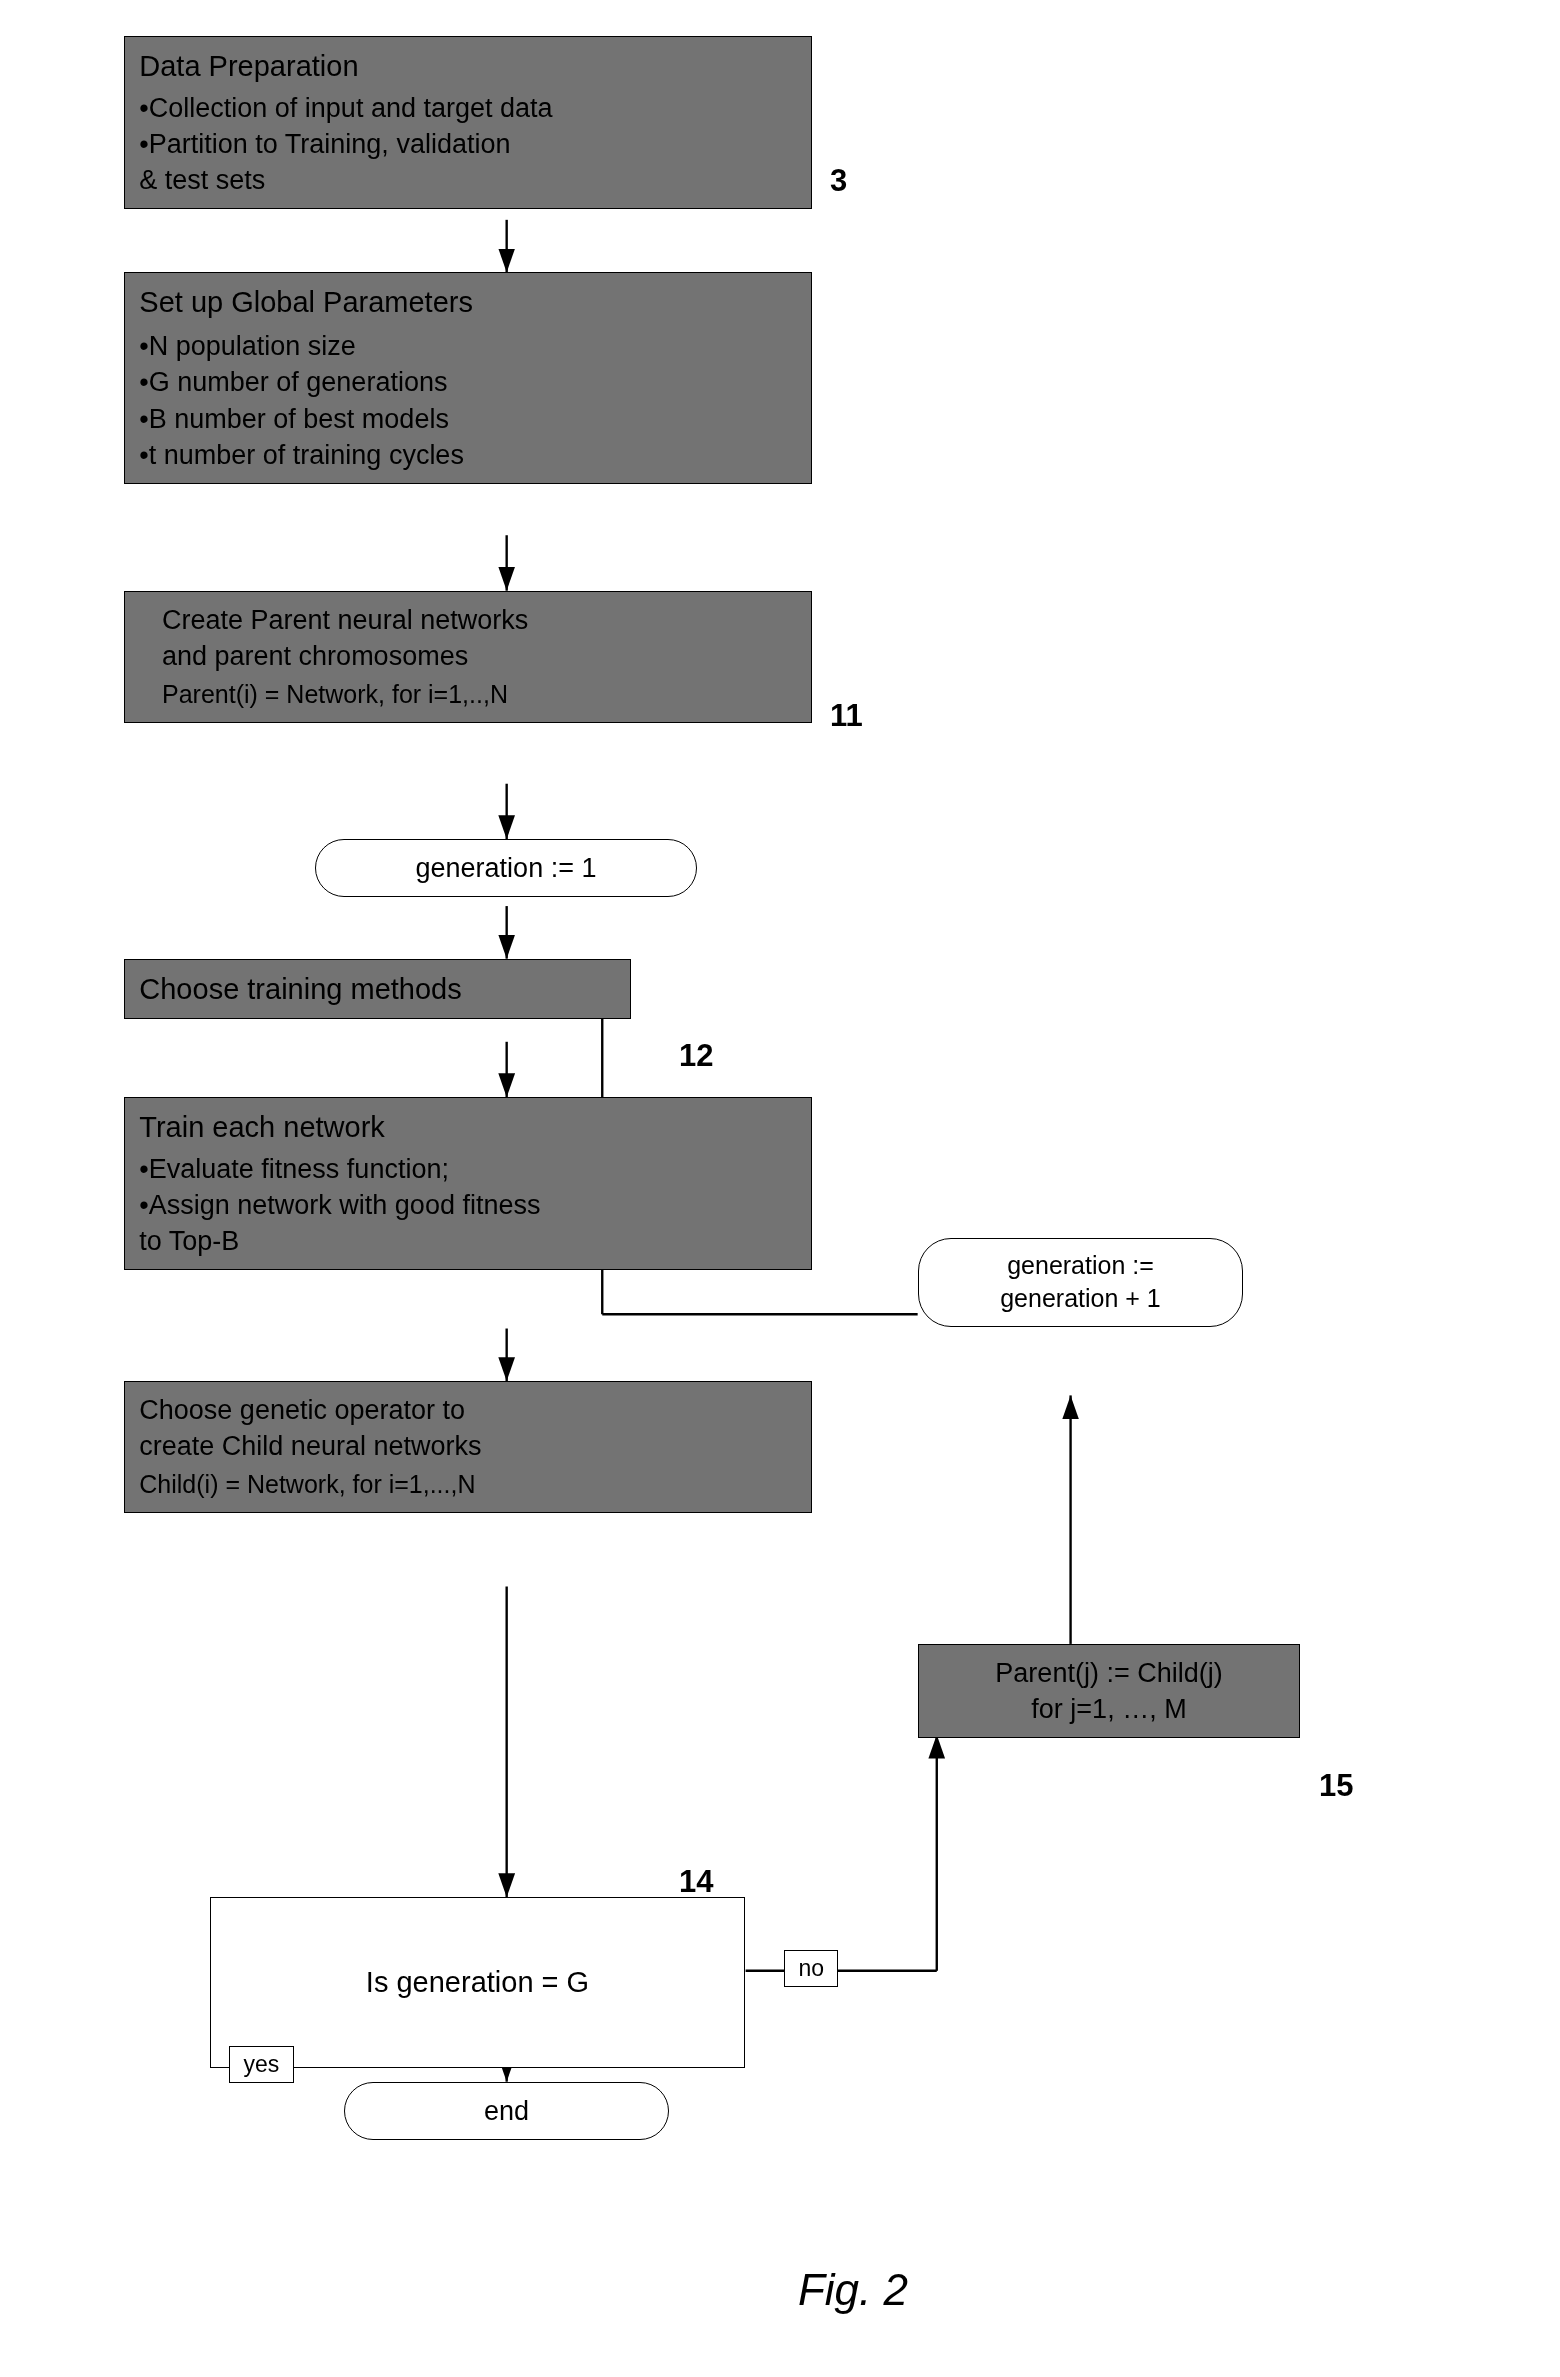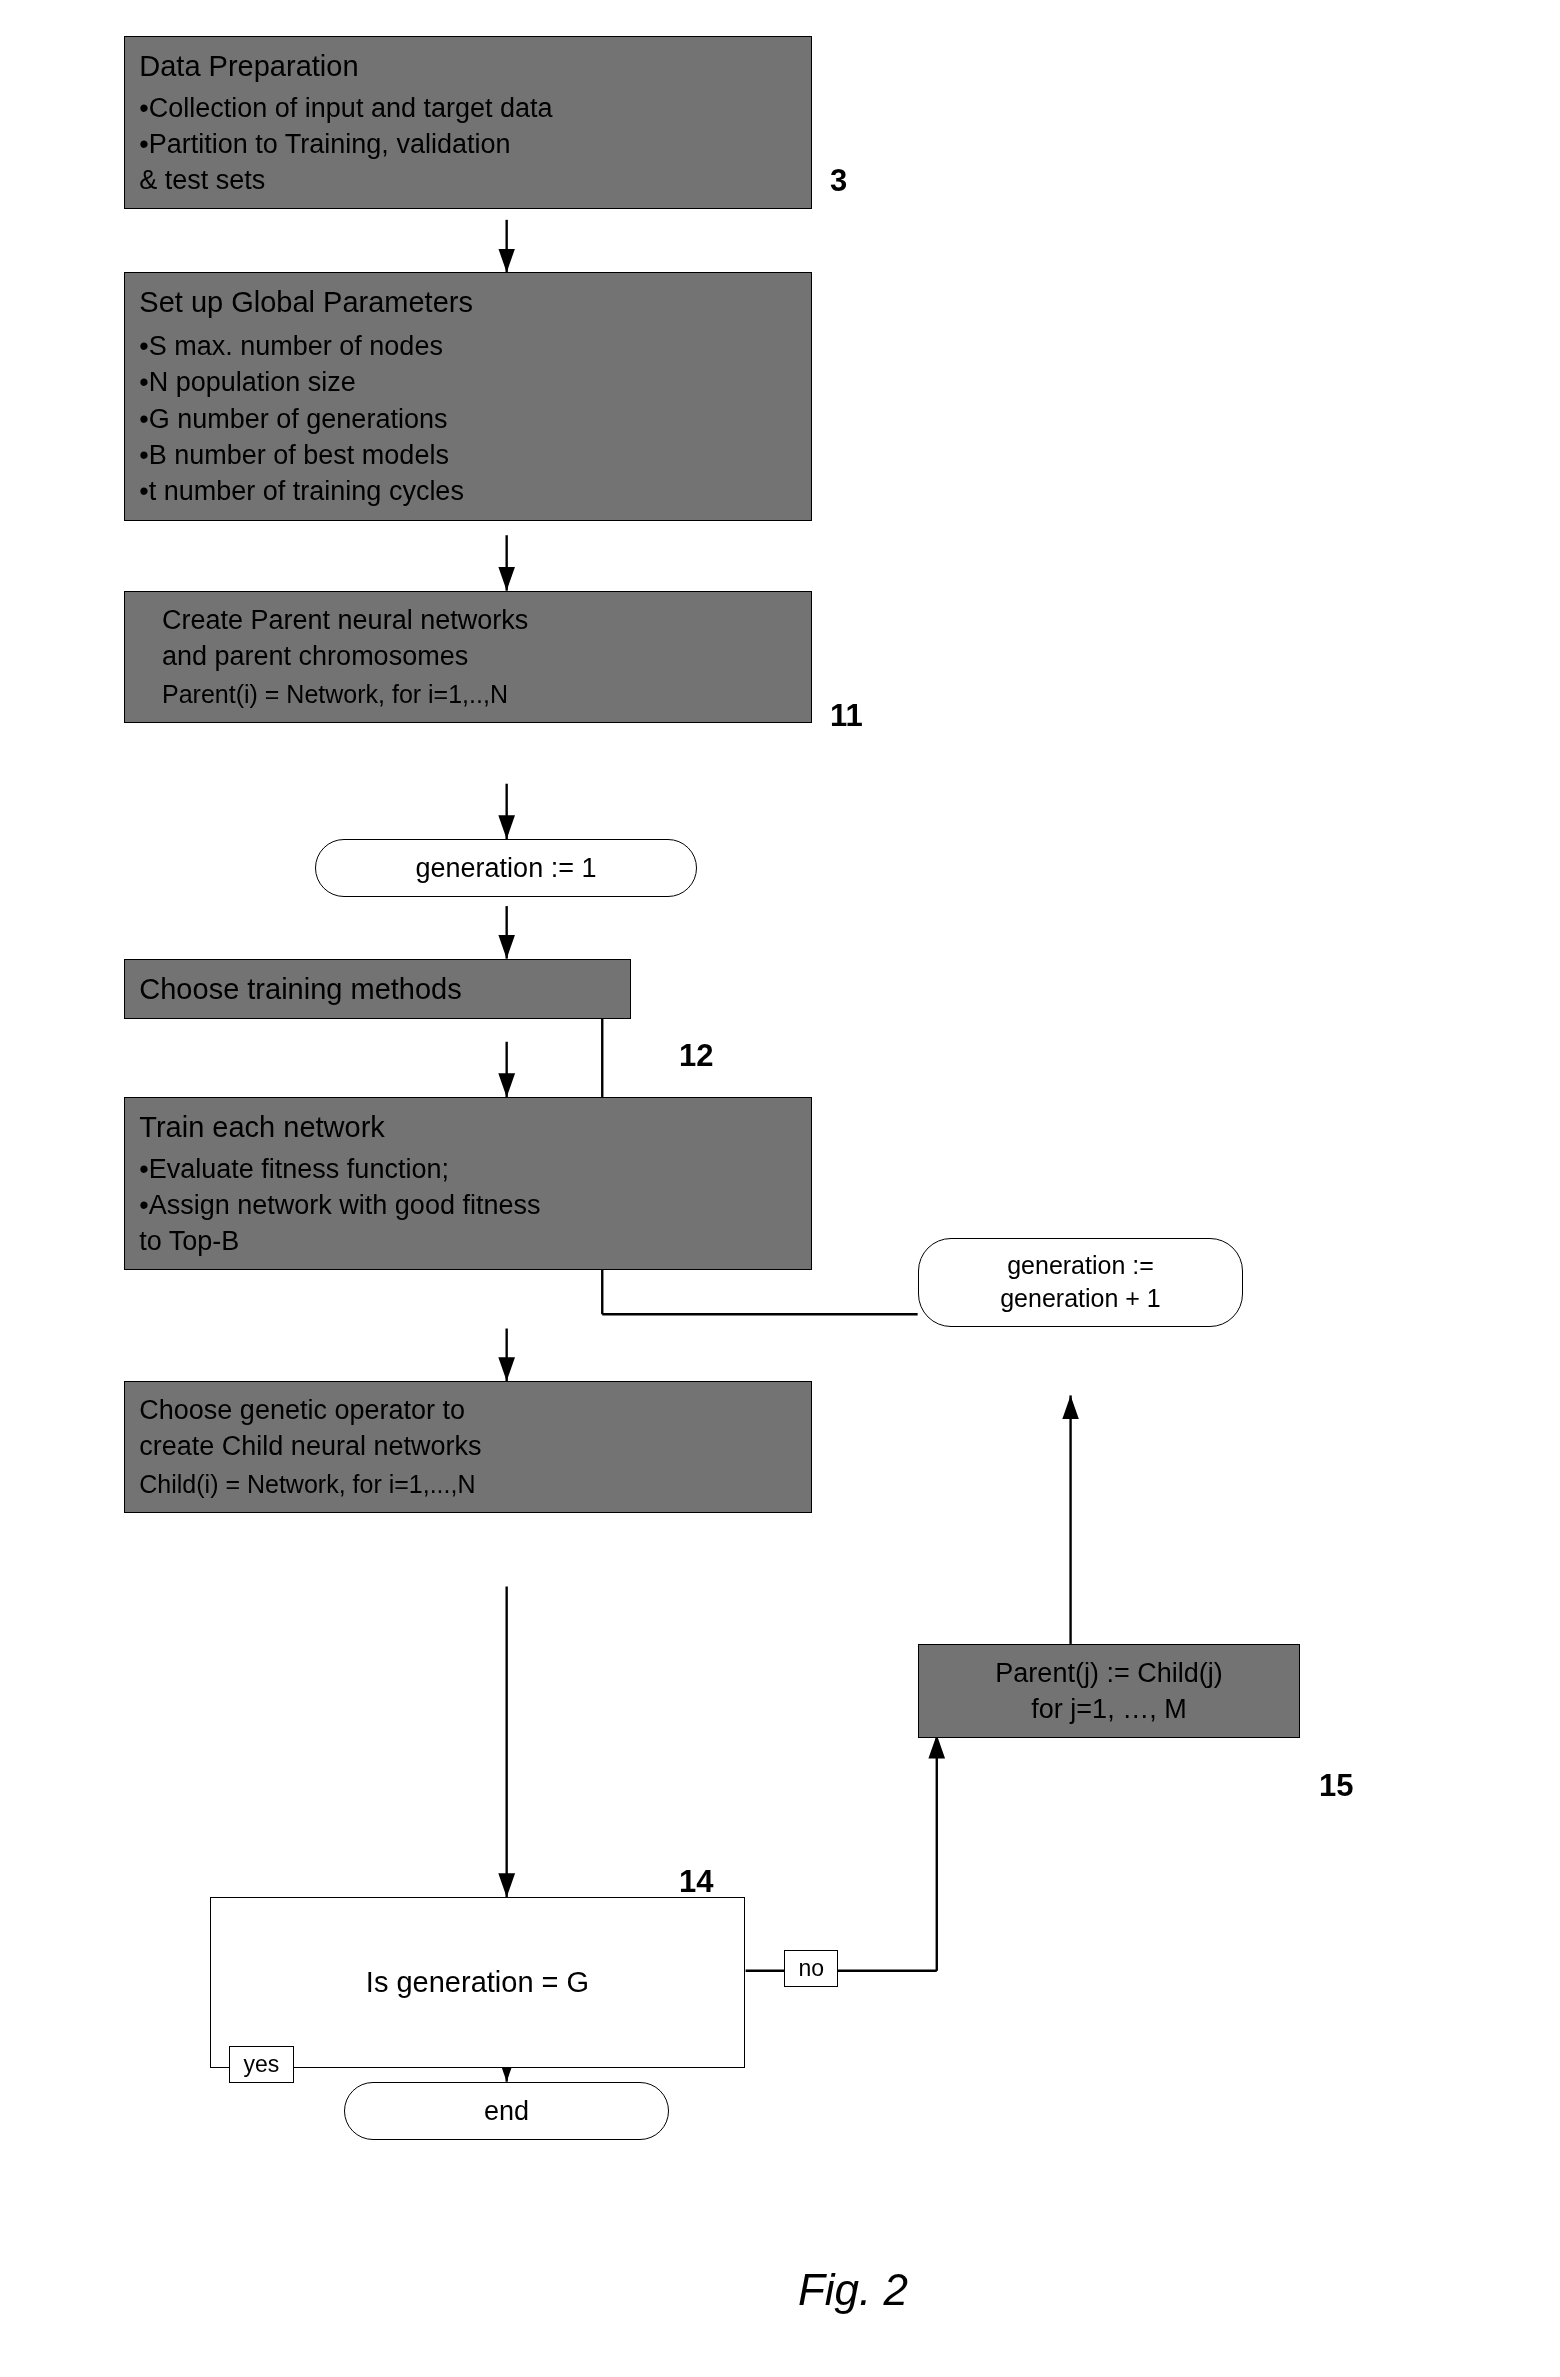--- a/index.html
+++ b/index.html
@@ -111,21 +111,20 @@
     <div style="font-size:29px; margin-bottom:3.8px;">Data Preparation</div>
     <div>•Collection of input and target data</div>
     <div>•Partition to Training, validation</div>
     <div>&amp; test sets</div>
   </div>
 
   <div class="label-ref" style="left:830px; top:163px;">3</div>
 
   <div class="flow-box" style="left:124px; top:272px; width:688px;">
     <div style="font-size:29px; margin-bottom:6px;">Set up Global  Parameters</div>
-    <div>•S   max. number of nodes</div>
     <div>•N   population size</div>
     <div>•G   number of generations</div>
     <div>•B   number of best models</div>
     <div>•t    number of training cycles</div>
   </div>
 
   <div class="flow-box" style="left:124px; top:591px; width:688px;padding-left:37px;">
     <div>Create Parent neural networks</div>
     <div>and parent chromosomes</div>
     <div style="font-size:25px; margin-top:3.8px;">Parent(i) = Network, for i=1,..,N</div>

